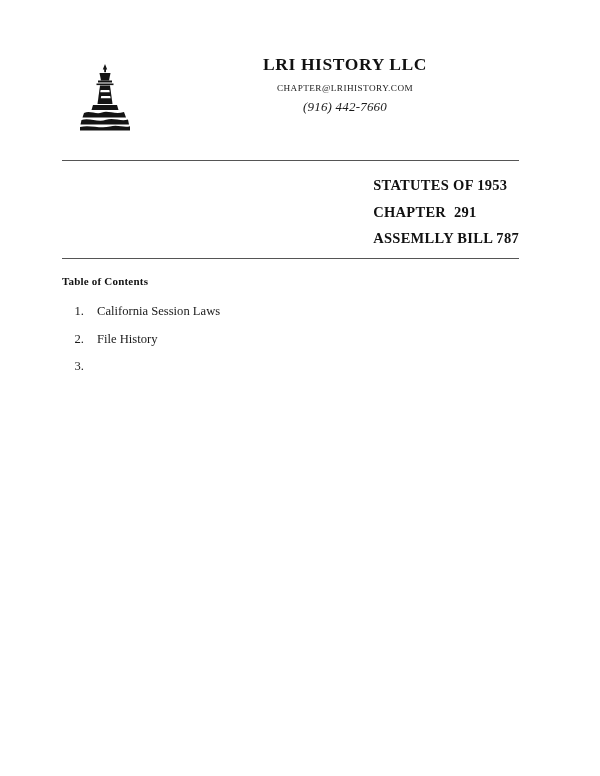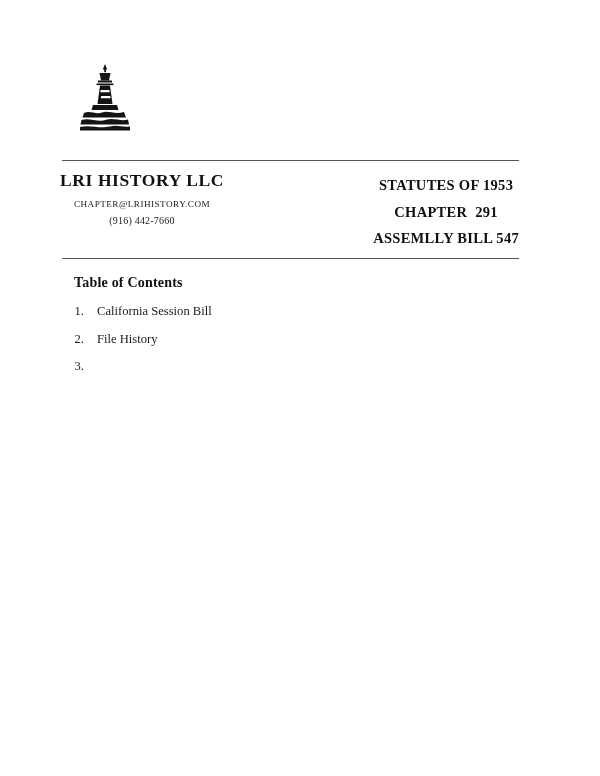--- a/index.html
+++ b/index.html
@@ -26,21 +26,21 @@
     box-sizing: border-box;
   }
 
   
   .letterhead {
     position: absolute;
     left: 60px;
     top: 55px;
     width: 480px;
     display: flex;
-    flex-direction: column;
+    flex-direction: row;
     align-items: flex-start;
     gap: 20px;
   }
 
   .logo-wrap {
     width: 90px;
     flex: 0 0 90px;
     display: flex;
     justify-content: center;
     padding-top: 6px;
@@ -70,65 +70,66 @@
     font-family: "Liberation Serif", serif;
     font-size: 9.2px;
     letter-spacing: 0.45px;
     color: #1a1a1a;
     margin: 0 0 5px 0;
     line-height: 1.2;
   }
 
   .phone-line {
     font-family: "Liberation Serif", serif;
-    font-size: 10px;
+    font-size: 13px;
     letter-spacing: 0.2px;
     color: #1a1a1a;
     margin: 5px 0 0 0;
     line-height: 1.2;
+    font-style: italic;
   }
 
   
   .rule {
     position: absolute;
     left: 62px;
     width: 457px;
     height: 1px;
     background: #555555;
   }
   .rule-top { top: 160px; }
   .rule-bottom { top: 258px; }
 
   
   .title-block {
     position: absolute;
     right: 81px;
     top: 178px;
-    text-align: center;
+    text-align: left;
   }
   .title-line {
     font-family: "Liberation Serif", serif;
     font-weight: bold;
     font-size: 14.5px;
     letter-spacing: 0.3px;
     color: #111111;
     line-height: 1.0;
     margin: 0 0 12px 0;
     white-space: pre;
   }
   .title-line:last-child { margin-bottom: 0; }
 
   
   .toc-heading {
     position: absolute;
-    left: 74px;
+    left: 62px;
     top: 275px;
     font-family: "Liberation Serif", serif;
     font-weight: bold;
-    font-size: 14px;
+    font-size: 11px;
     color: #111111;
     letter-spacing: 0.2px;
   }
 
   .toc-list {
     position: absolute;
     left: 62px;
     top: 304px;
     width: 440px;
     margin: 0;
@@ -194,29 +195,29 @@
       <div class="phone-line">(916) 442-7660</div>
     </div>
   </div>
 
   <div class="rule rule-top"></div>
   <div class="rule rule-bottom"></div>
 
   <div class="title-block">
     <div class="title-line">STATUTES OF 1953</div>
     <div class="title-line">CHAPTER  291</div>
-    <div class="title-line">ASSEMLLY BILL 547</div>
+    <div class="title-line">ASSEMLLY BILL 787</div>
   </div>
 
   <div class="toc-heading">Table of Contents</div>
 
   <ul class="toc-list">
     <li class="toc-item">
       <span class="toc-num">1.</span>
-      <span class="toc-label">California Session Bill</span>
+      <span class="toc-label">California Session Laws</span>
     </li>
     <li class="toc-item">
       <span class="toc-num">2.</span>
       <span class="toc-label">File History</span>
     </li>
     <li class="toc-item">
       <span class="toc-num">3.</span>
     </li>
   </ul>
 

